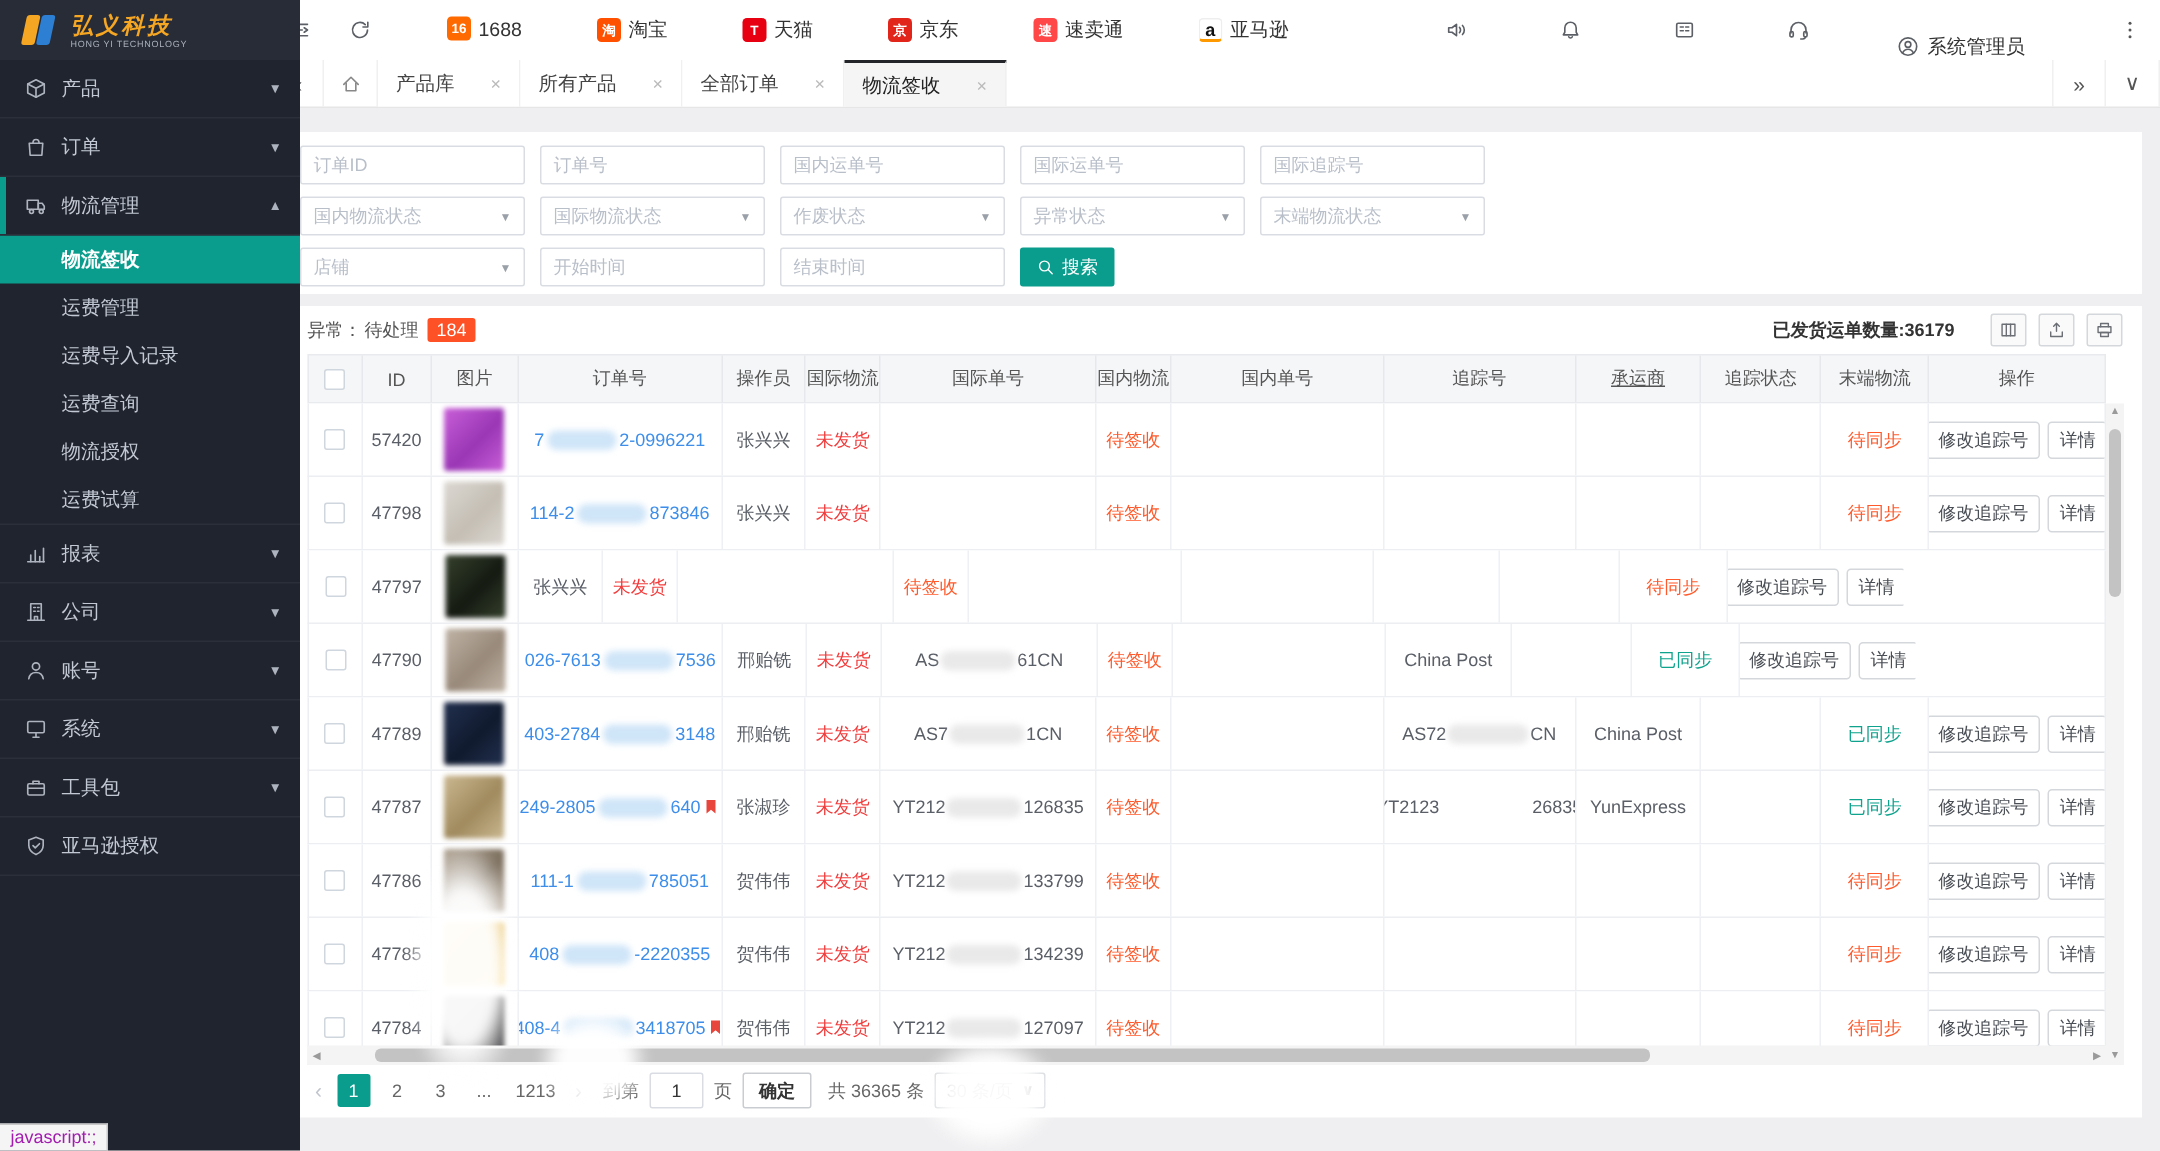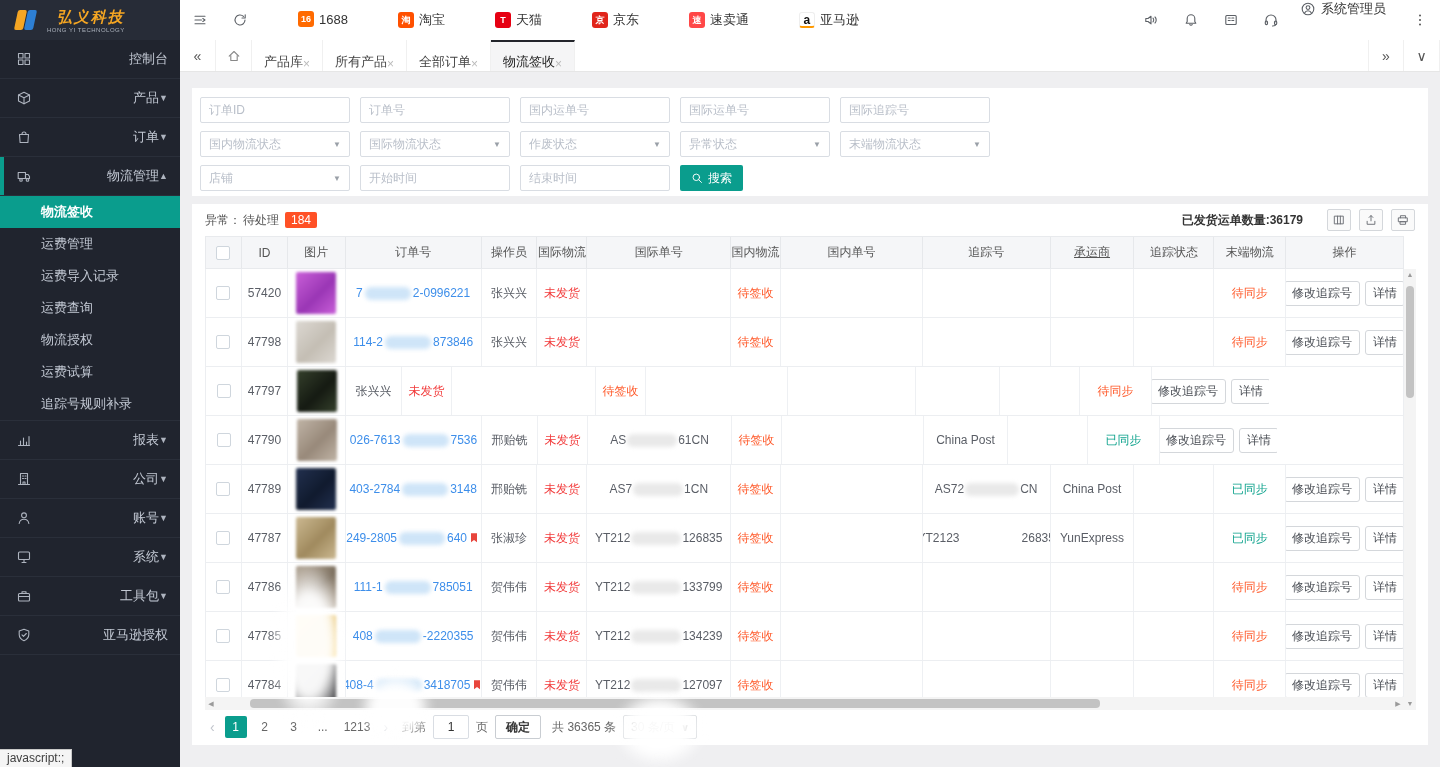--- a/index.html
+++ b/index.html
@@ -1,21 +1,21 @@
 <!DOCTYPE html>
 <html><head>
 <meta charset="utf-8">
 <style>
   * { margin:0; padding:0; box-sizing:border-box; }
   html,body { width:1440px; height:767px; overflow:hidden; font-family:"Liberation Sans","DejaVu Sans",sans-serif; background:#efeff1; }
   svg { display:block; }
   .ic { display:inline-flex; align-items:center; justify-content:center; }
 
   
-  .sidebar { position:absolute; left:0; top:0; width:180px; height:767px; background:#20242e; z-index:5;text-align:right; }
+  .sidebar { position:absolute; left:0; top:0; width:200px; height:767px; background:#20242e; z-index:5; }
   .logo { height:40px; background:#272c37; display:flex; align-items:center; padding-left:14px; gap:7px; }
   .logo-mark { width:26px; height:26px; position:relative; }
   .logo-mark span { position:absolute; width:9px; height:20px; border-radius:2px; }
   .logo-mark .m1 { left:2px; top:3px; background:#f5a623; transform:skewX(-12deg); }
   .logo-mark .m2 { left:12px; top:3px; background:#2d7fd3; transform:skewX(-12deg); }
   .logo-cn { color:#f5a623; font-size:15px; font-weight:bold; letter-spacing:2px; font-style:italic; }
   .logo-en { color:#aab0bb; font-size:6px; letter-spacing:.5px; }
   .menu { }
   .menu-item { position:relative; height:39px; display:flex; align-items:center; padding:0 12px 0 16px; border-bottom:1px solid #2a2f3a; color:#c3c9d4; font-size:13px; cursor:pointer; }
   .menu-item .accent { position:absolute; left:0; top:0; width:4px; height:100%; background:#0a9d8d; }
@@ -25,27 +25,27 @@
   .submenu { border-bottom:1px solid #2a2f3a; }
   .sub-item { height:32px; display:flex; align-items:center; padding-left:41px; color:#c3c9d4; font-size:13px; cursor:pointer; }
   .sub-item.active { background:#0a9d8d; color:#fff; font-weight:bold; }
 
   
   .topbar { position:absolute; left:180px; top:0; width:1260px; height:40px; background:#fff; display:flex; align-items:center; z-index:4; }
   .tb-btn { width:40px; height:40px; display:flex; align-items:center; justify-content:center; cursor:pointer; }
   .mk-link { display:flex; align-items:center; gap:5px; margin-left:38px; font-size:13px; color:#333; cursor:pointer; }
   .mk-ico { width:16px; height:16px; border-radius:3px; color:#fff; font-size:9px; font-weight:bold; display:flex; align-items:center; justify-content:center; }
   .mk-ico.icon-amazon { background:#fff; color:#111; border:1px solid #eee; font-size:12px; border-bottom:2px solid #f90; }
-  .tb-right { margin-left:auto; display:flex; align-items:flex-start; }
+  .tb-right { margin-left:auto; display:flex; align-items:flex-end;gap:36px; }
   .tb-user { display:flex; align-items:center; gap:6px; font-size:13px; color:#333; margin:0 14px 0 10px; cursor:pointer; }
 
   
   .tabbar { position:absolute; left:180px; top:40px; width:1260px; height:32px; background:#fff; border-bottom:1px solid #e6e6e6; display:flex; align-items:stretch; z-index:4; }
   .tab-nav { width:36px; display:flex; align-items:center; justify-content:center; color:#555; font-size:14px; cursor:pointer; border-right:1px solid #f0f0f0; }
-  .tab { display:flex; align-items:flex-end; gap:0; padding:0 12px; font-size:13px; color:#444; border-right:1px solid #f0f0f0; cursor:pointer; background:#fff; }
+  .tab { display:flex; align-items:center; gap:24px; padding:0 12px; font-size:13px; color:#444; border-right:1px solid #f0f0f0; cursor:pointer; background:#fff; }
   .tab .x { color:#bbb; font-size:12px; }
   .tab.active { background:#f5f5f6; border-top:2px solid #23252b; color:#222; }
   .tabbar-spacer { flex:1; }
 
   
   .content { position:absolute; left:180px; top:72px; width:1260px; height:695px; background:#efeff1; }
   .card { position:absolute; left:12px; width:1236px; background:#fff; }
   .filter-card { top:16px; height:108px; padding:9px 8px; }
   .f-row { display:flex; gap:10px; margin-bottom:8px; }
   .f-input, .f-select { width:150px; height:26px; border:1px solid #d9dde3; border-radius:2px; font-size:12px; color:#444; padding:0 8px; background:#fff; }
@@ -95,45 +95,37 @@
   .page-num { min-width:22px; height:22px; display:flex; align-items:center; justify-content:center; border-radius:2px; cursor:pointer; padding:0 3px; }
   .page-num.active { background:#0a9d8d; color:#fff; }
   .page-input { width:36px; height:24px; border:1px solid #d9dde3; border-radius:2px; text-align:center; font-size:12px; color:#333; }
   .btn-confirm { height:24px; padding:0 10px; background:#fff; border:1px solid #c9cdd2; border-radius:2px; font-size:12px; color:#333; font-weight:bold; cursor:pointer; }
   .per-page { height:24px; border:1px solid #c9cdd2; border-radius:2px; display:flex; align-items:center; gap:6px; padding:0 7px; font-size:12px; color:#333; cursor:pointer; }
   .per-page b { font-size:10px; }
 
   
   .blur-spot { position:absolute; background:radial-gradient(closest-side, rgba(255,255,255,.97) 60%, rgba(255,255,255,0)); filter:blur(4px); z-index:8; pointer-events:none; }
 
-  .status-tip { position:absolute; left:0; bottom:0; background:#f5f5f5; border:1px solid #c9c9c9; border-left:none; border-bottom:none; padding:1px 7px 2px; font-size:12px; color:#404040; z-index:20; }
+  .status-tip { position:absolute; left:0; bottom:0; background:#f5f5f5; border:1px solid #c9c9c9; border-left:none; border-bottom:none; padding:1px 7px 2px; font-size:12px; color:#a21caf; z-index:20; }
 </style>
 </head>
 <body>
 
 <div class="sidebar">
   <div class="logo">
     <div class="logo-mark">
         <span class="m1"></span>
         <span class="m2"></span>
       </div>
     <div>
       <div class="logo-cn">弘义科技</div>
       <div class="logo-en">HONG YI TECHNOLOGY</div>
     </div>
   </div>
   <div class="menu" id="sidebar-menu">
-      <div class="menu-item">
-        <span class="menu-icon ic">
-          <svg width="14" height="14" viewBox="0 0 14 14" fill="none" stroke="#aeb4bf" stroke-width="1.1" stroke-linecap="round" stroke-linejoin="round">
-            <path d="M1.5 1.5h4.5v4.5H1.5zM8 1.5h4.5v4.5H8zM1.5 8h4.5v4.5H1.5zM8 8h4.5v4.5H8z"></path>
-          </svg>
-        </span>
-        <span class="menu-label">控制台</span>
-      </div>
       <div class="menu-item">
         <span class="menu-icon ic">
           <svg width="14" height="14" viewBox="0 0 14 14" fill="none" stroke="#aeb4bf" stroke-width="1.1" stroke-linecap="round" stroke-linejoin="round">
             <path d="M7 1.2L12.5 4v6L7 12.8 1.5 10V4z"></path>
             <path d="M1.5 4L7 6.8 12.5 4M7 6.8v6"></path>
           </svg>
         </span>
         <span class="menu-label">产品</span>
         <span class="chev">▼</span>
       </div>
@@ -160,21 +152,20 @@
         <span class="menu-label">物流管理</span>
         <span class="chev">▲</span>
       </div>
       <div class="submenu">
         <div class="sub-item active">物流签收</div>
         <div class="sub-item">运费管理</div>
         <div class="sub-item">运费导入记录</div>
         <div class="sub-item">运费查询</div>
         <div class="sub-item">物流授权</div>
         <div class="sub-item">运费试算</div>
-        <div class="sub-item">追踪号规则补录</div>
       </div>
       <div class="menu-item">
         <span class="menu-icon ic">
           <svg width="14" height="14" viewBox="0 0 14 14" fill="none" stroke="#aeb4bf" stroke-width="1.1" stroke-linecap="round" stroke-linejoin="round">
             <path d="M1.5 12.5h11"></path>
             <path d="M3.5 12.5V8M6.5 12.5V5M9.5 12.5V9M12 12.5V3.5"></path>
           </svg>
         </span>
         <span class="menu-label">报表</span>
         <span class="chev">▼</span>

